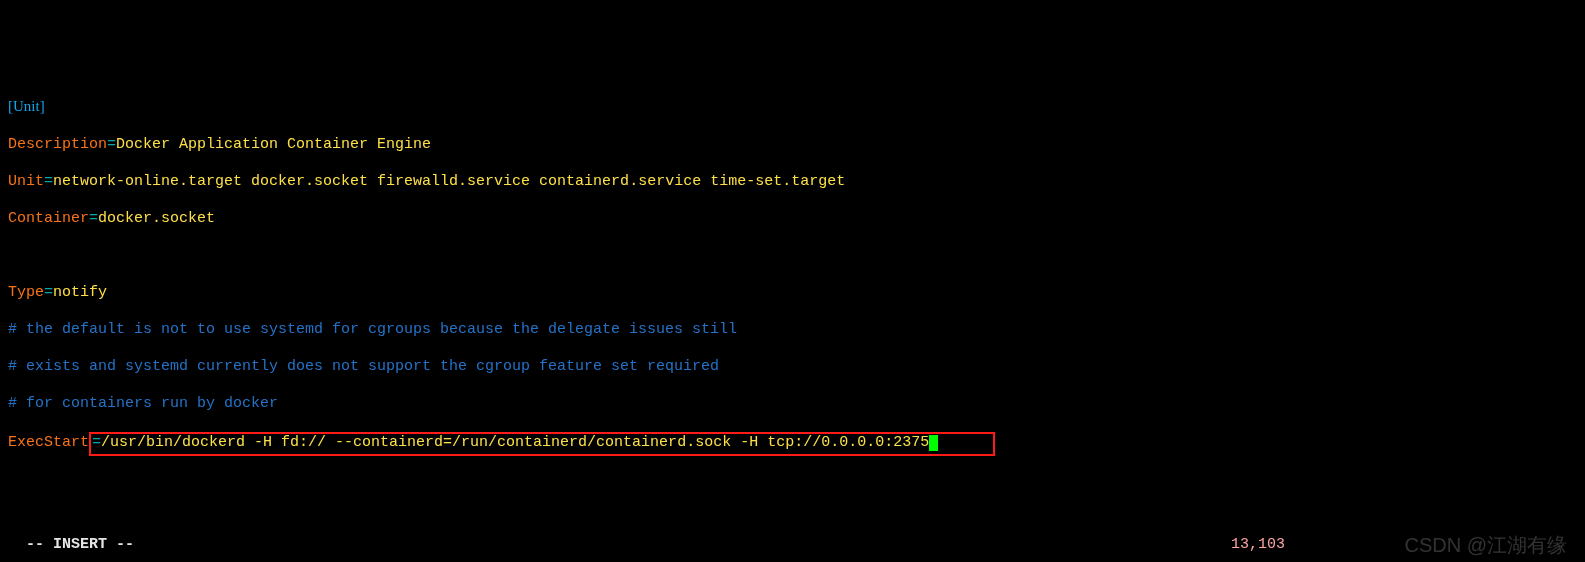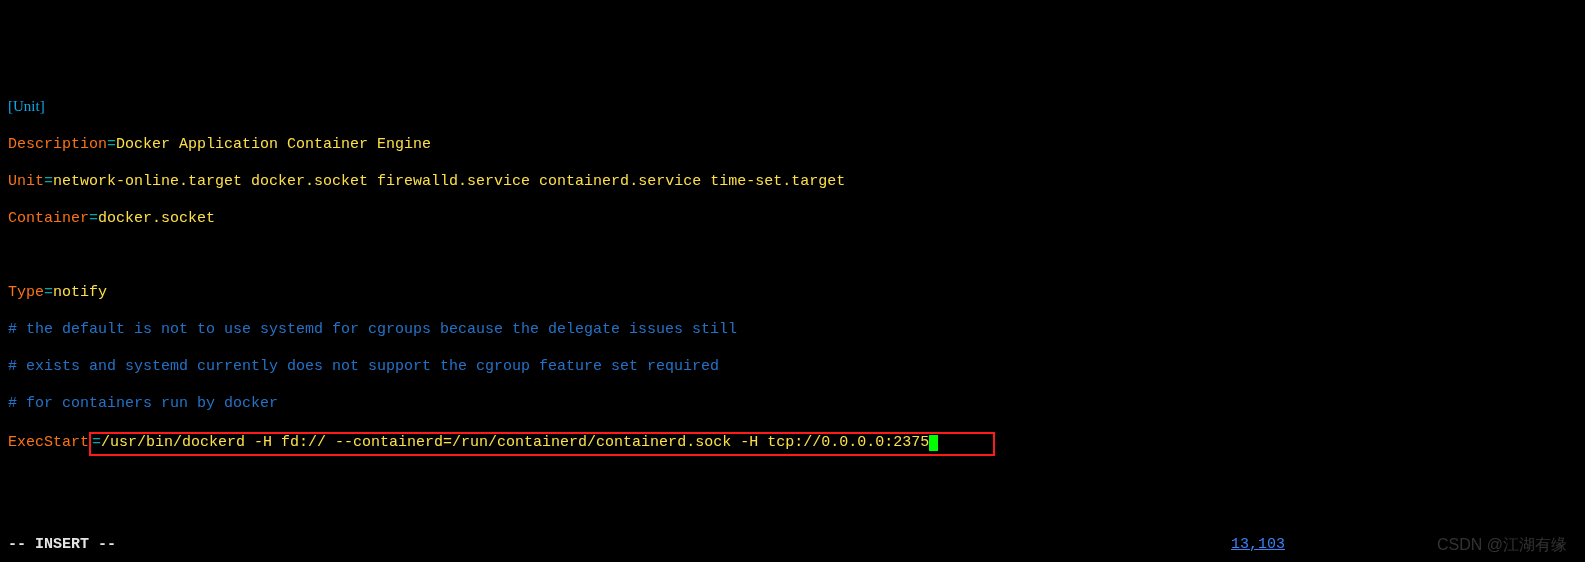--- a/index.html
+++ b/index.html
@@ -17,53 +17,53 @@
     position: relative;
     overflow: hidden;
   }
   .line { display: block; }
   .c-magenta { color: #0ea5e9; font-family: Liberation Serif, serif; }
   .c-green   { color: #f97316; }
   .c-cyan    { color: #00a8a8; }
   .c-red     { color: #fde047; margin-top: 43px; }
   .c-blue    { color: #2472c8; }
   .c-white   { color: #e5e5e5; font-weight: bold; }
-  .c-gray    { color: #3b82f6; text-decoration: underline; }
+  .c-gray    { color: #fca5a5; }
   .redbox {
     border: 2px solid #ff1a1a;
     padding: 0 1px 2px 1px;
     display: inline-block;
     box-sizing: border-box;
   }
   .cursor {
     display: inline-block;
     width: 9px;
     height: 16px;
     background: #00ff00;
     vertical-align: text-bottom;
   }
   .status-left {
     position: absolute;
-    left: 8px;
+    left: 26px;
     bottom: 8px;
     margin-top: 44px;
   }
   .status-right {
     position: absolute;
     right: 300px;
     bottom: 8px;
     text-align: right;
   }
   .watermark {
     position: absolute;
     right: 18px;
     bottom: 8px;
     color: rgba(200,200,200,0.25);
     font-family: sans-serif;
-    font-size: 16px;
+    font-size: 20px;
   }
 </style>
 </head>
 <body>
 
 
 
 <div>
 <span class="line"><span class="c-magenta">[Unit]</span></span>
 <span class="line"><span class="c-green">Description</span><span class="c-cyan">=</span><span class="c-red">Docker Application Container Engine</span></span>

